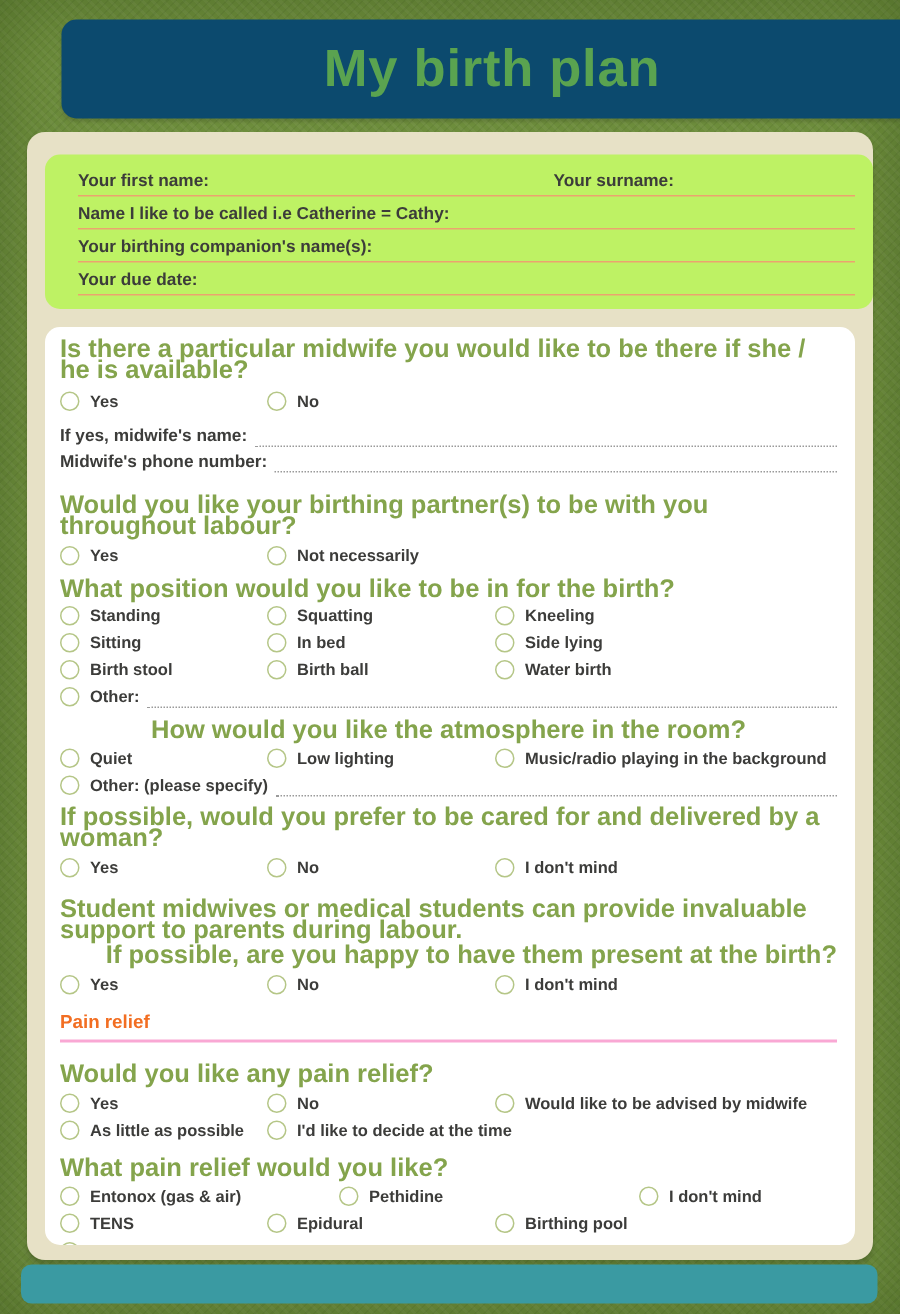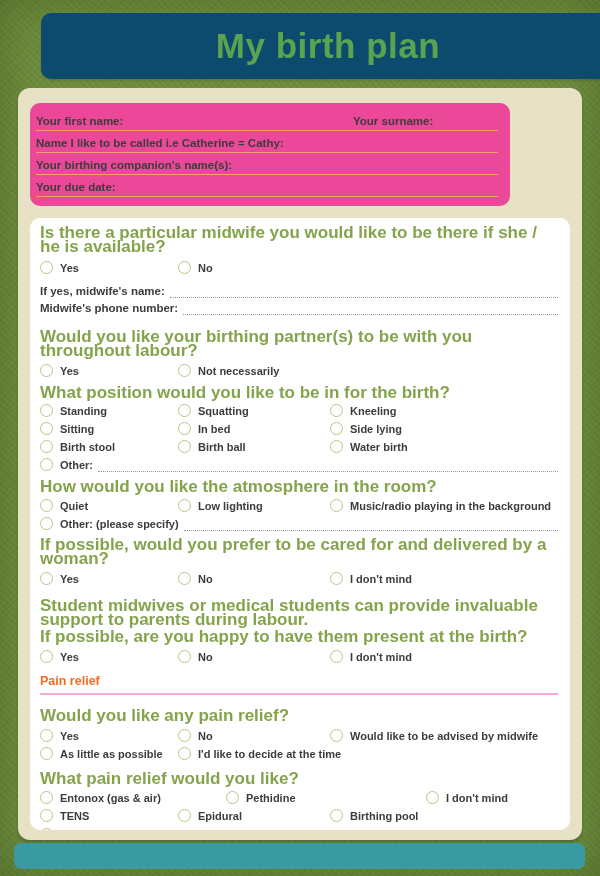--- a/index.html
+++ b/index.html
@@ -21,23 +21,23 @@
     margin-left:28px;
   }
   .title{color:#5aa350;font-size:35px;font-weight:bold;letter-spacing:0.5px;}
 
   .form-card{
     position:absolute;left:18px;top:88px;width:564px;height:752px;
     background:#e7e1c6;border-radius:12px;
     box-shadow:0 3px 3px rgba(0,0,0,0.18);
   }
   .info-card{
-    position:absolute;left:12px;top:15px;width:480px;height:103px;
-    background:#ec4899;border-radius:10px;box-sizing:border-box;
-    padding:6px 12px 0 6px;
+    position:absolute;left:12px;top:15px;width:552px;height:103px;
+    background:#bef264;border-radius:10px;box-sizing:border-box;
+    padding:6px 12px 0 22px;
   }
   .info-row{
     position:relative;border-bottom:1.5px solid #eba36f;
     padding:6px 0 3px 0;font-weight:bold;font-size:11.5px;color:#3c3c3a;
   }
   .surname{position:absolute;left:317px;bottom:3px;}
 
   .q-card{
     position:absolute;left:12px;top:130px;width:540px;height:612px;
     background:#ffffff;border-radius:10px;box-sizing:border-box;
@@ -165,21 +165,21 @@
       </div>
     </div>
     <div class="linerow" style="margin-top:3px;">
       <span class="opt">
         <span class="radio"></span>
         <span class="olbl">Other:</span>
       </span>
       <span class="fill"></span>
     </div>
 
-    <div class="q" style="margin-top:8px;">How would you like the atmosphere in the room?</div>
+    <div class="q" style="margin-top:8px;text-align:center;">How would you like the atmosphere in the room?</div>
     <div class="opts" style="margin-top:4px;">
       <div class="opt">
         <span class="radio"></span>
         <span class="olbl">Quiet</span>
       </div>
       <div class="opt">
         <span class="radio"></span>
         <span class="olbl">Low lighting</span>
       </div>
       <div class="opt">
@@ -205,21 +205,21 @@
         <span class="radio"></span>
         <span class="olbl">No</span>
       </div>
       <div class="opt">
         <span class="radio"></span>
         <span class="olbl">I don't mind</span>
       </div>
     </div>
 
     <div class="q" style="margin-top:13px;">Student midwives or medical students can provide invaluable support to parents during labour.</div>
-    <div class="q" style="margin-top:3px;">If possible, are you happy to have them present at the birth?</div>
+    <div class="q" style="margin-top:3px;text-align:right;">If possible, are you happy to have them present at the birth?</div>
     <div class="opts" style="margin-top:5px;">
       <div class="opt">
         <span class="radio"></span>
         <span class="olbl">Yes</span>
       </div>
       <div class="opt">
         <span class="radio"></span>
         <span class="olbl">No</span>
       </div>
       <div class="opt">

